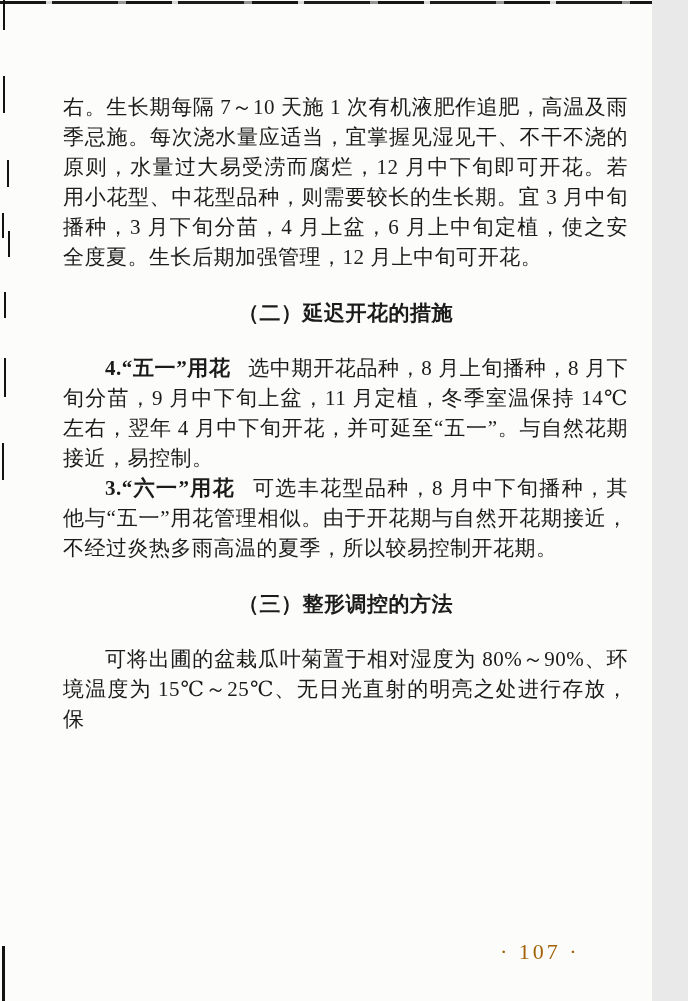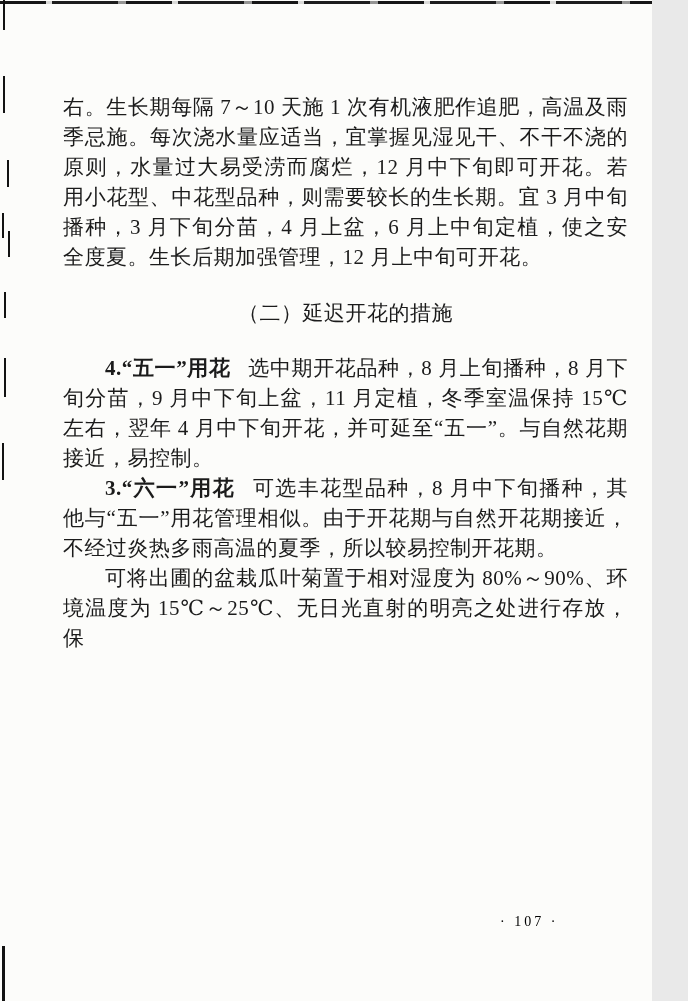--- a/index.html
+++ b/index.html
@@ -33,29 +33,29 @@
     text-align: justify;
     letter-spacing: 0.5px;
   }
   .para { margin: 0; text-indent: 2em; }
   .para.no-indent { text-indent: 0; }
   .para-label { font-weight: bold; margin-right: 0.85em; }
   .section-heading {
     margin: 26px 0 25px 0;
     text-indent: 0;
     text-align: center;
-    font-weight: normal;
+    font-weight: bold;
     font-size: 21px;
   }
   .page-number {
     position: absolute;
-    left: 500px; top: 914px;
-    font-size: 14px;
+    left: 500px; top: 939px;
+    font-size: 22px;
     letter-spacing: 3px;
-    color: #000000;
+    color: #a16207;
   }
   .watermark {
     position: absolute;
     left: 601px; top: 917px;
     width: 120px; height: 30px;
     line-height: 30px;
     text-align: center;
     transform: rotate(-90deg);
     transform-origin: center center;
     font-family: "Liberation Sans", "DejaVu Sans", sans-serif;
@@ -83,27 +83,28 @@
   <div class="content">
 
     <p class="para no-indent">
       <span>右。生长期每隔 7～10 天施 1 次有机液肥作追肥，高温及雨季忌施。每次浇水量应适当，宜掌握见湿见干、不干不浇的原则，水量过大易受涝而腐烂，12 月中下旬即可开花。若用小花型、中花型品种，则需要较长的生长期。宜 3 月中旬播种，3 月下旬分苗，4 月上盆，6 月上中旬定植，使之安全度夏。生长后期加强管理，12 月上中旬可开花。</span>
     </p>
 
 
     <p class="section-heading">（二）延迟开花的措施</p>
 
     <p class="para">
-      <span class="para-label">4.“五一”用花</span><span>选中期开花品种，8 月上旬播种，8 月下旬分苗，9 月中下旬上盆，11 月定植，冬季室温保持 15℃左右，翌年 4 月中下旬开花，并可延至“五一”。与自然花期接近，易控制。</span>
+      <span class="para-label">4.“五一”用花</span><span>选中期开花品种，8 月上旬播种，8 月下旬分苗，9 月中下旬上盆，11 月定植，冬季室温保持 14℃左右，翌年 4 月中下旬开花，并可延至“五一”。与自然花期接近，易控制。</span>
     </p>
 
     <p class="para">
       <span class="para-label">3.“六一”用花</span><span>可选丰花型品种，8 月中下旬播种，其他与“五一”用花管理相似。由于开花期与自然开花期接近，不经过炎热多雨高温的夏季，所以较易控制开花期。</span>
     </p>
 
+    <p class="section-heading">（三）整形调控的方法</p>
 
 
 
     <p class="para">
       <span>可将出圃的盆栽瓜叶菊置于相对湿度为 80%～90%、环境温度为 15℃～25℃、无日光直射的明亮之处进行存放，保</span>
     </p>
 
   </div>
 
   <div class="page-number">· 107 ·</div>

